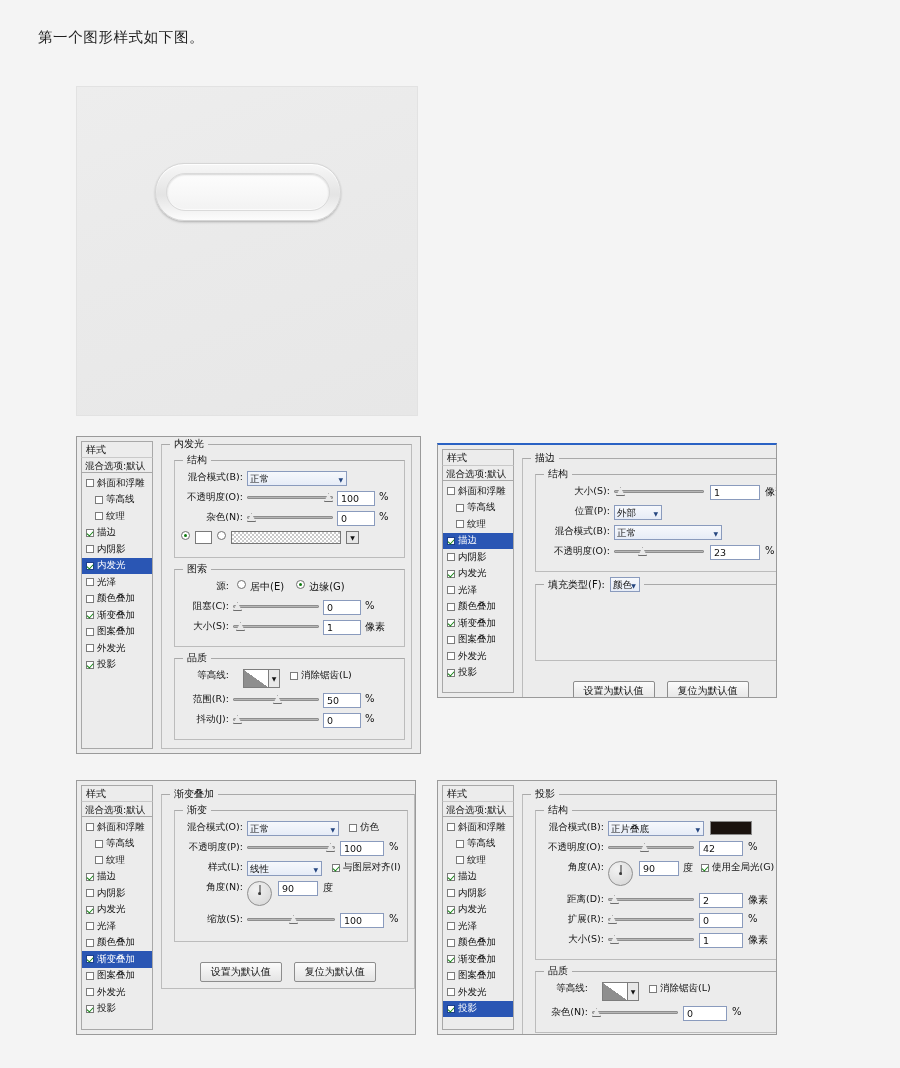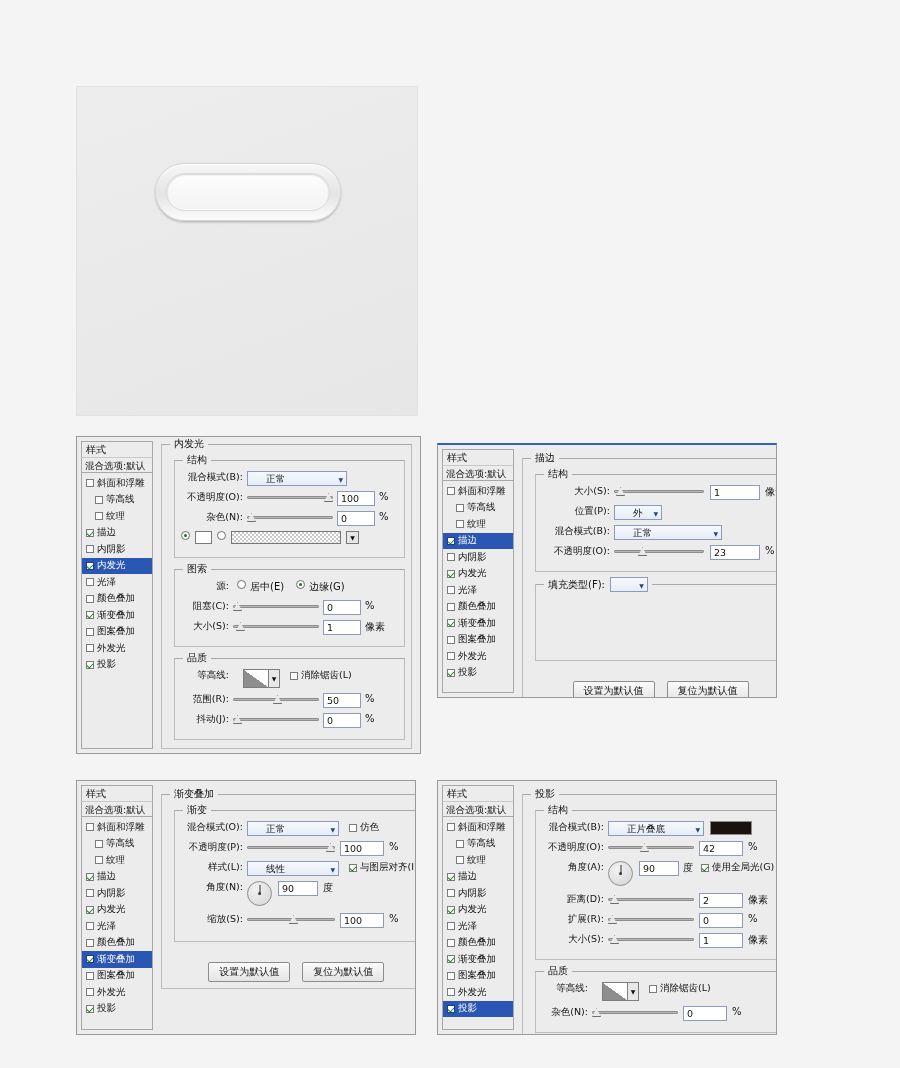--- a/index.html
+++ b/index.html
@@ -99,21 +99,21 @@
     font-size: 10px; padding: 0 4px; margin-left: 2px; color:#111;
   }
   fieldset.inner { margin-left:6px; }
 
   .row { display:flex; align-items:flex-start; height:18px; margin-bottom:2px; white-space:nowrap; }
   .lbl { font-size:9.5px; text-align:right; padding-right:4px; }
 
   select.ps {
     height:15px; font-size:9.5px; border:1px solid #8a9bbd; background:#f2f5fb;
     font-family:"DejaVu Sans","Liberation Sans",sans-serif; color:#111;
-    padding:0 18px; -webkit-appearance:none; appearance:none;
+    padding:0 2px; -webkit-appearance:none; appearance:none;
     background-image: linear-gradient(180deg,#f6f8fc,#e6ecf7);
     position:relative;
   }
   .selwrap { position:relative; display:inline-block; }
   .selwrap::after {
     content:"\25BC"; position:absolute; right:4px; top:50%; transform:translateY(-50%);
     font-size:6px; color:#24457f; pointer-events:none;
   }
 
   input.num {
@@ -198,20 +198,21 @@
     font-family:"DejaVu Sans","Liberation Sans",sans-serif; cursor:pointer;
     white-space:nowrap;
   }
 
   .chk-lbl { display:flex; align-items:center; gap:3px; font-size:9.5px; white-space:nowrap; }
 </style>
 </head>
 <body>
 
 <div class="intro">
+  <div>第一个图形样式如下图。</div>
 </div>
 
 <div class="canvas">
   <div class="btn-wrap">
     <div class="btn-outer"></div>
     <div class="btn-inner"></div>
   </div>
 </div>
 
 <div class="dlg" id="dlg1" style="left:76px; top:436px; width:345px; height:318px;">
@@ -554,21 +555,21 @@
             <span class="lbl" style="width:66px">不透明度(P):</span>
             <span class="slider" style="width:88px">
                 <span class="track"></span>
                 <span class="thumb" style="left:79px"></span>
               </span>
             <input class="num" style="width: 44px; margin-left: 5px;" value="100">
             <span style="margin-left:5px">%</span>
           </div>
           <div class="row">
             <span class="lbl" style="width:66px">样式(L):</span>
-            <span class="selwrap"><select class="ps" style="width:92px"><option>线性</option></select></span>
+            <span class="selwrap"><select class="ps" style="width:75px"><option>线性</option></select></span>
             <span class="chk-lbl" style="margin-left:10px">
                 <span class="cbx on"></span>
                 <span>与图层对齐(I)</span>
               </span>
           </div>
           <div class="row" style="height:30px">
             <span class="lbl" style="width:66px">角度(N):</span>
             <span class="angledial"></span>
             <input class="num" style="width: 40px; margin-left: 6px;" value="90">
             <span style="margin-left:5px">度</span>

